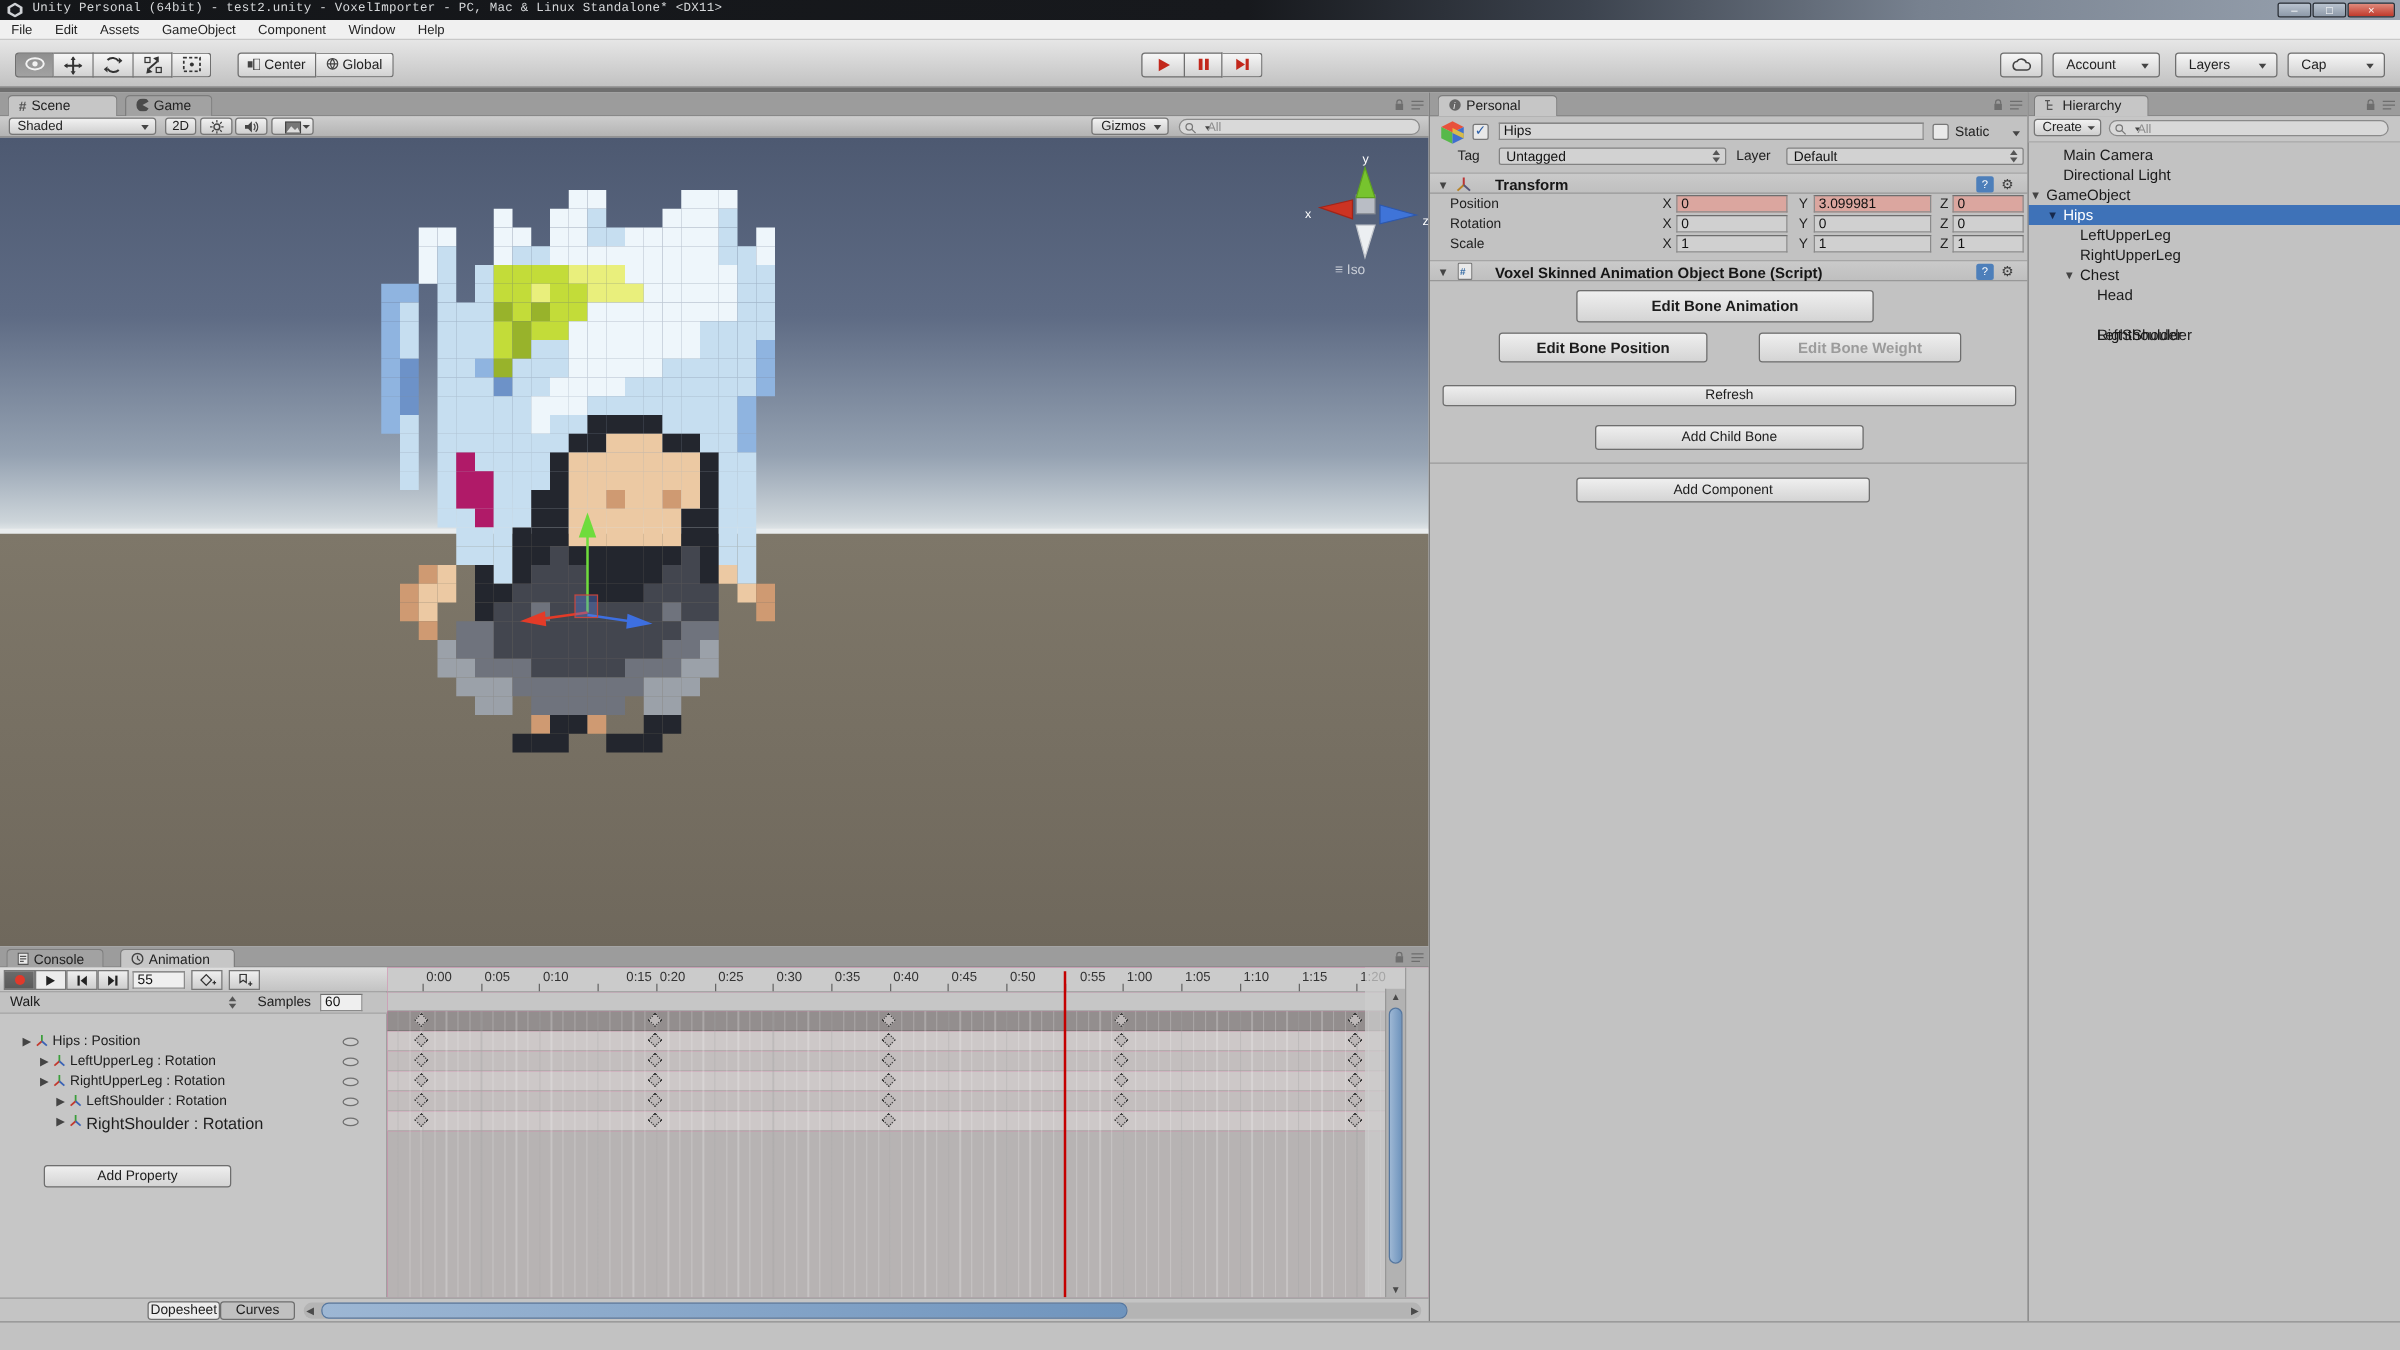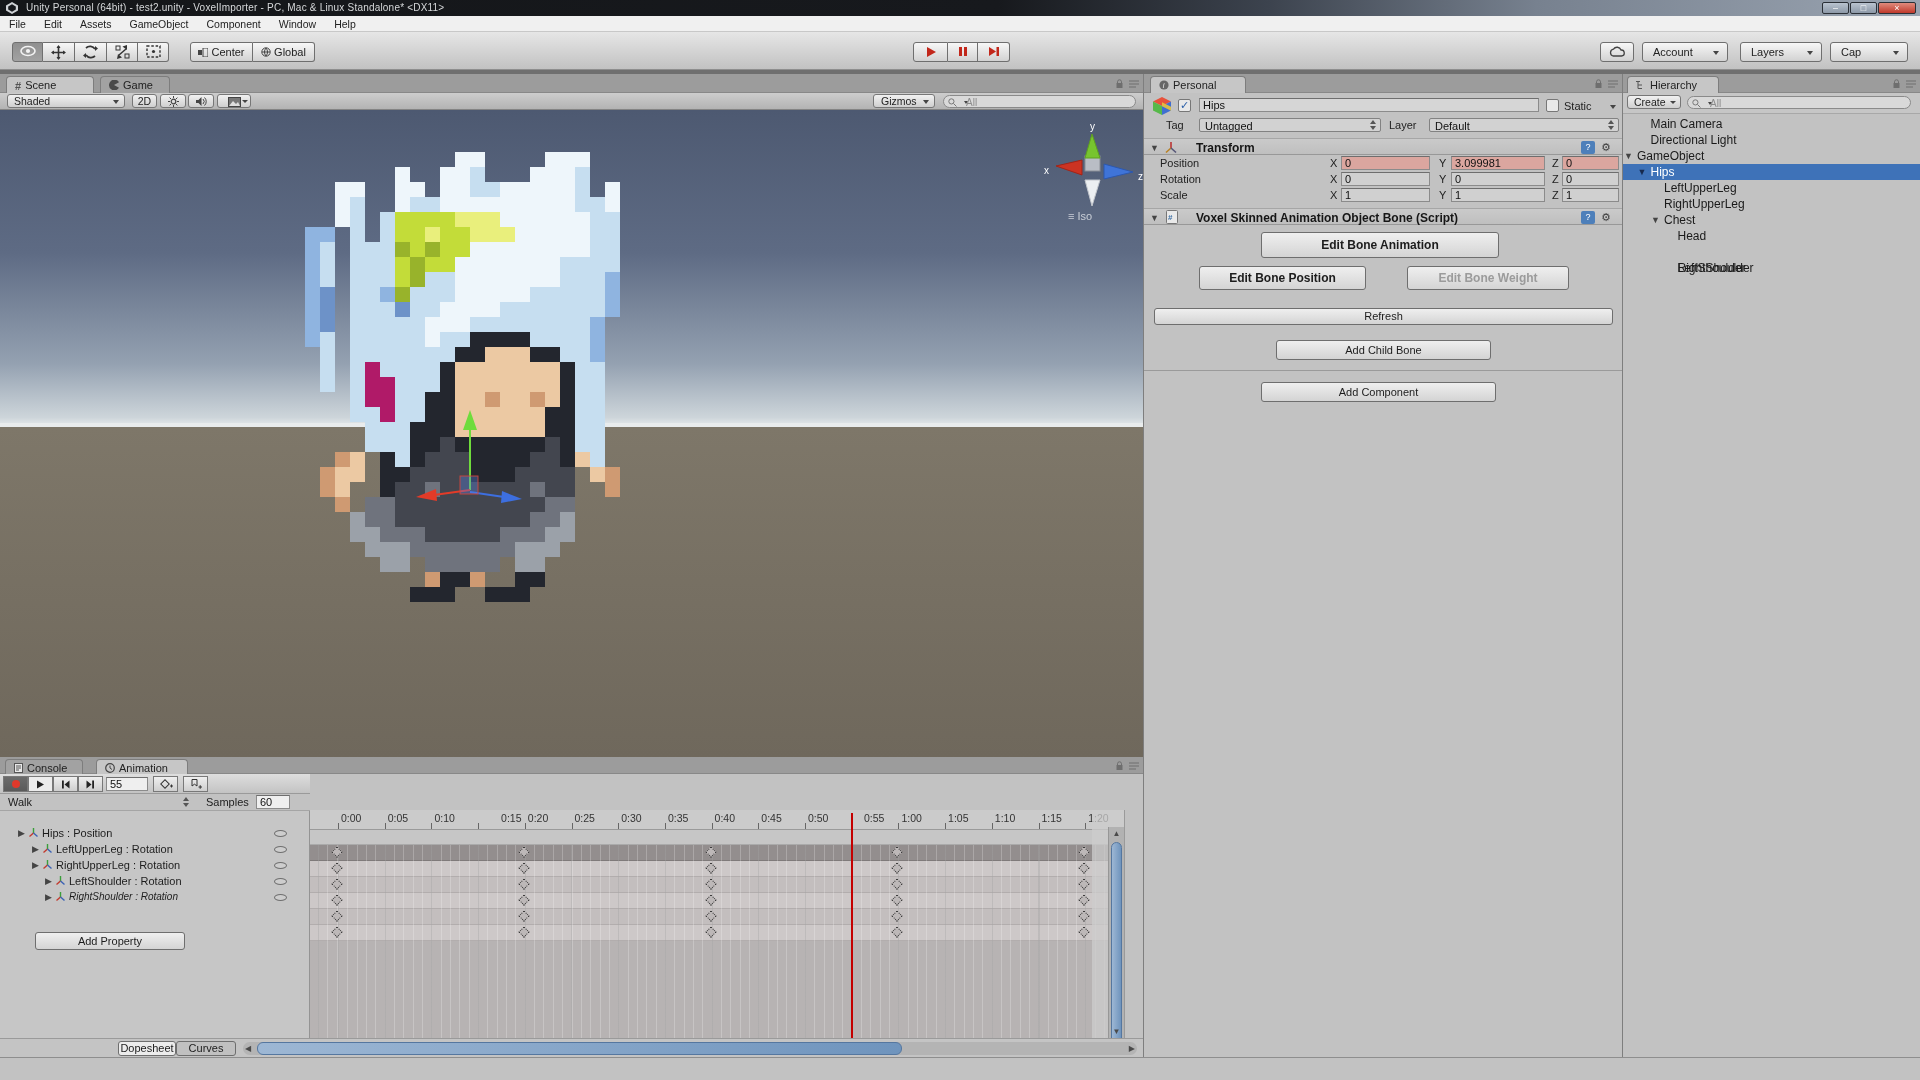--- a/index.html
+++ b/index.html
@@ -3,21 +3,21 @@
 <meta charset="utf-8">
 <style>
   * { margin:0; padding:0; box-sizing:border-box; }
   html,body { width:1920px; height:1080px; overflow:hidden; }
   body { font-family:"Liberation Sans","DejaVu Sans",sans-serif; font-size:11px; color:#1a1a1a; background:#bdbdbd; }
   #app { position:relative; width:1920px; height:1080px; background:#bdbdbd; }
 
   
   .titlebar { position:absolute; left:0; top:0; width:1920px; height:16px;
     background:linear-gradient(90deg,#141619 0%,#17191d 52%,#3c434e 66%,#77818f 80%,#9aa4b1 100%); }
-  .titlebar .title-text { position:absolute; left:26px; top:2px; color:#d6d8da; font-size:10px; letter-spacing:.2px; }
+  .titlebar .title-text { position:absolute; left:26px; top:2px; color:#d6d8da; font-size:10px; letter-spacing:.2px;font-family:Liberation Mono, monospace; }
   .ulogo { position:absolute; left:5px; top:2px; }
   .win-btns { position:absolute; right:4px; top:2px; display:flex; gap:1px; }
   .wbtn { width:27px; height:12px; background:linear-gradient(#b9c3cf,#8d99a8); border:1px solid #2a2f36; border-radius:2px;
     color:#fff; font-size:9px; line-height:10px; text-align:center; }
   .wbtn.close { background:linear-gradient(#e08b7d,#c0392b); width:38px; }
   .menubar { position:absolute; left:0; top:16px; width:1920px; height:16px; background:#f0f0f0; border-bottom:1px solid #c8c8c8; }
   .menu-item { display:inline-block; padding:2px 9px 0 9px; height:16px; font-size:10.5px; color:#222; }
 
   
   .toolbar { position:absolute; left:0; top:32px; width:1920px; height:38px;
@@ -83,21 +83,21 @@
 
   
   .anim-left { position:absolute; left:0; top:17px; width:310px; bottom:19px; background:#c6c6c6; border-right:1px solid #949494; }
   .anim-ctrl { position:absolute; left:0; top:0; width:310px; height:20px; background:linear-gradient(#dedede,#c3c3c3); border-bottom:1px solid #9a9a9a; }
   .abtn { position:absolute; top:2px; width:25px; height:16px; background:linear-gradient(#efefef,#cecece); border:1px solid #787878; text-align:center; line-height:14px; font-size:9px; color:#222; }
   .abtn.on { background:#ececec; }
   .abtn.dark { background:linear-gradient(#6b6b6b,#5a5a5a); }
   .clip-row { position:absolute; left:0; top:20px; width:310px; height:17px; background:#c2c2c2; border-bottom:1px solid #a5a5a5; }
   .prop-row { position:absolute; left:0; right:0; height:16px; }
   .oval { position:absolute; right:22px; top:5px; width:13px; height:7px; border:1px solid #6f6f6f; border-radius:50%; background:#cdcdcd; }
-  .anim-right { position:absolute; left:310px; top:17px; right:0; bottom:19px; background:#ec4899;margin-top:36px; }
+  .anim-right { position:absolute; left:310px; top:17px; right:0; bottom:19px; background:#ec4899; }
   .ruler { position:absolute; left:0; top:0; right:0; height:20px; background:#cbcbcb; border-bottom:1px solid #9a9a9a; }
   .ruler .rlab { position:absolute; top:2px; font-size:10.5px; color:#333; }
   .ruler .rtick { position:absolute; bottom:0; width:1px; height:6px; background:#666; }
   .gapstrip { position:absolute; left:0; right:0; top:20px; height:15px; background:#c6c6c6; border-bottom:1px solid #aaa; }
   .kf { position:absolute; width:8px; height:8px; background:#bdb8b8; border:1px dotted #3c3c3c; transform:rotate(45deg); }
   .vsb { position:absolute; width:16px; top:17px; bottom:0; background:#b2b2b2; border-left:1px solid #979797; }
   .sbthumb { position:absolute; background:linear-gradient(90deg,#9db7d4,#6f94bd); border:1px solid #5577a0; border-radius:6px; }
   .sbarrow { position:absolute; text-align:center; color:#4a4a4a; font-size:8px; }
   .anim-bottom { position:absolute; left:0; right:0; bottom:0; height:19px; background:#c4c4c4; border-top:1px solid #9a9a9a; }
   .playhead { position:absolute; top:3px; bottom:0; width:2px; background:#c40000; }
@@ -820,21 +820,21 @@
             <div style="position: absolute; left: 69px; top: 2px; font-size: 11px; color: rgb(29, 29, 29);">LeftShoulder : Rotation</div>
             <div class="oval"></div>
           </div>
           <div class="prop-row" style="top: 115px;">
             <div class="fold" style="left: 45px; top: 3px;">▶</div>
             <div style="position: absolute; left: 55px; top: 2px;"><svg width="11" height="11" viewBox="0 0 11 11">
                 <path d="M5.5 6 L5.5 1" stroke="#3a9e3a" stroke-width="1.4"></path>
                 <path d="M5.5 6 L1.5 9.5" stroke="#c23a2e" stroke-width="1.4"></path>
                 <path d="M5.5 6 L9.5 9.5" stroke="#3a62b5" stroke-width="1.4"></path>
               </svg></div>
-            <div style="position: absolute; left: 69px; top: 2px; font-size: 10px; color: rgb(29, 29, 29); font-style: italic;">RightShoulder : Rotation</div>
+            <div style="position: absolute; left: 69px; top: 2px; font-size: 13px; color: rgb(29, 29, 29);">RightShoulder : Rotation</div>
             <div class="oval"></div>
           </div>
         </div>
       <div class="pbtn" style="left:35px;top:158px;width:150px;height:18px;line-height:16px;"><span>Add Property</span></div>
     </div>
 
     <div class="anim-right" id="anim-right">
       <div class="ruler" id="ruler">
           <div class="rtick" style="left: 28px;"></div>
           <div class="rlab" style="left: 31px;">0:00</div>

